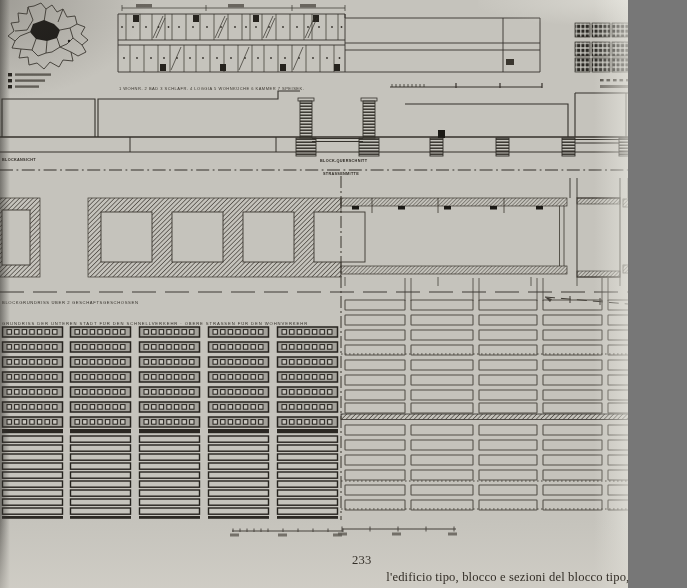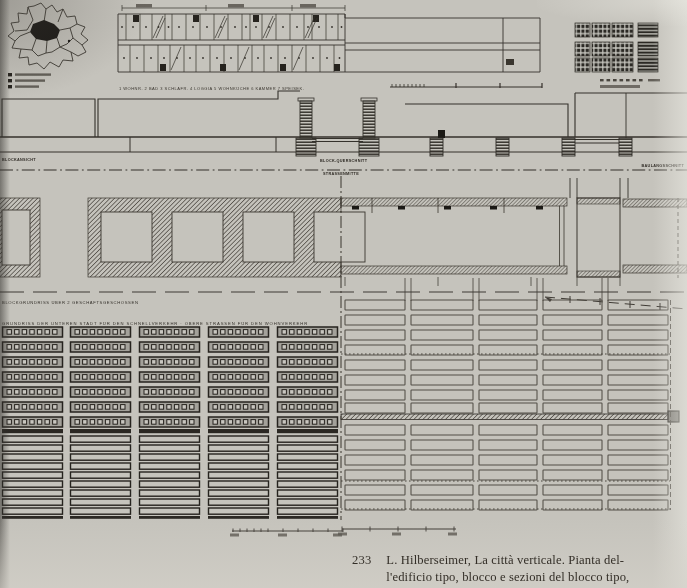--- a/index.html
+++ b/index.html
@@ -1,16 +1,16 @@
 <!DOCTYPE html>
 <html><head>
 <meta charset="utf-8">
 <style>
   html,body{margin:0;padding:0;background:#777;}
-  .photo{position:relative;width:687px;height:588px;overflow:hidden;
+  .photo{position:relative;width:628px;height:588px;overflow:hidden;
          background:#c5c3bc;font-family:"Liberation Sans",sans-serif;}
   .photo svg{position:absolute;left:0;top:0;filter:blur(.32px);}
   .ovl{position:absolute;pointer-events:none;}
   .edge-left{left:0;top:0;width:10px;height:100%;
     background:linear-gradient(90deg,rgba(52,50,46,.55),rgba(52,50,46,0));}
   .corner-tl{left:0;top:0;width:150px;height:100px;
     background:radial-gradient(ellipse at 0% 0%,rgba(70,67,61,.30),transparent 70%);}
   .edge-right{right:0;top:0;width:34px;height:100%;
     background:linear-gradient(270deg,rgba(230,229,222,.65),rgba(230,229,222,0));}
   .corner-tr{right:0;top:0;width:150px;height:26px;
@@ -772,17 +772,17 @@
 </svg>
 
 <div class="ovl corner-tl"></div>
 <div class="ovl edge-left"></div>
 <div class="ovl edge-right"></div>
 <div class="ovl corner-tr"></div>
 <div class="ovl edge-bottom"></div>
 
 <div class="caption">
   <span class="cap-num">233</span>
-  <span class="cap-text"><span>L. Hilberseimer, La città verticale. Pianta del-</span><br>
+  <span class="cap-text"><br>
   <span>l'edificio tipo, blocco e sezioni del blocco tipo,</span></span>
 </div>
 
 </div>
 
 </body></html>

